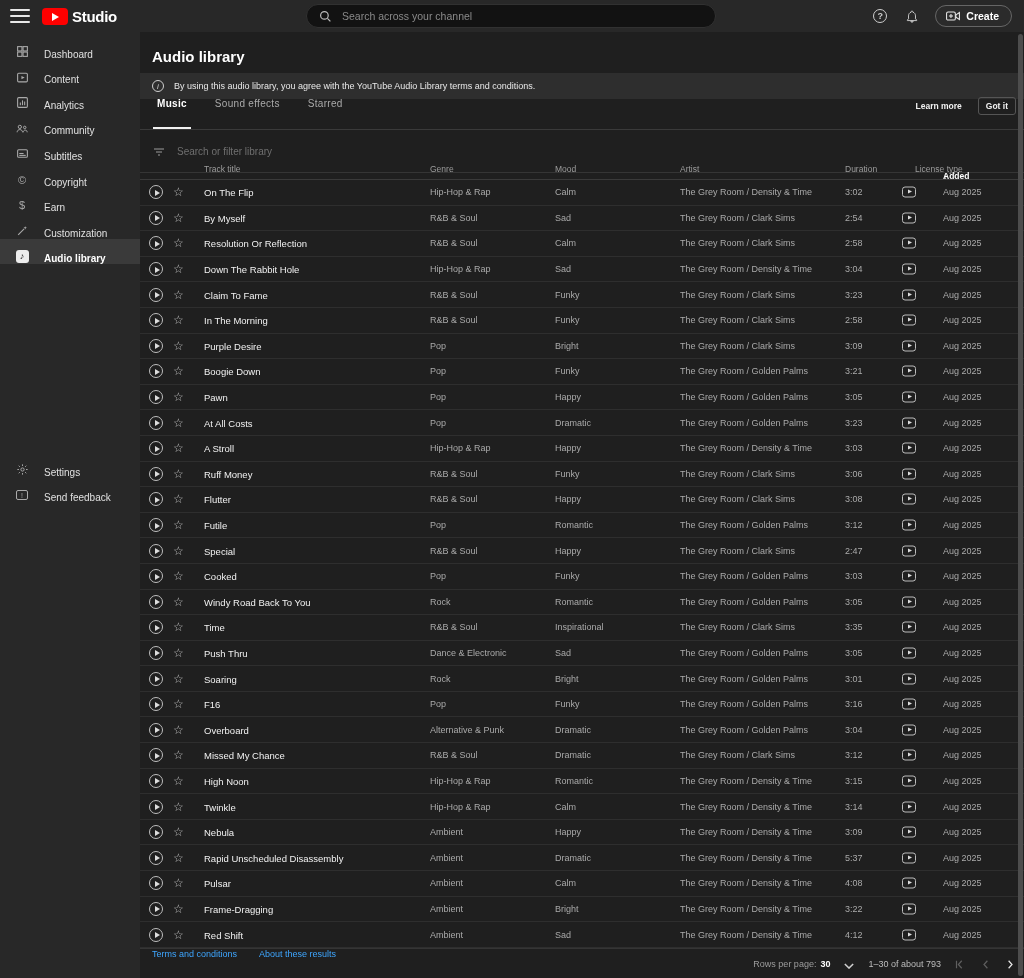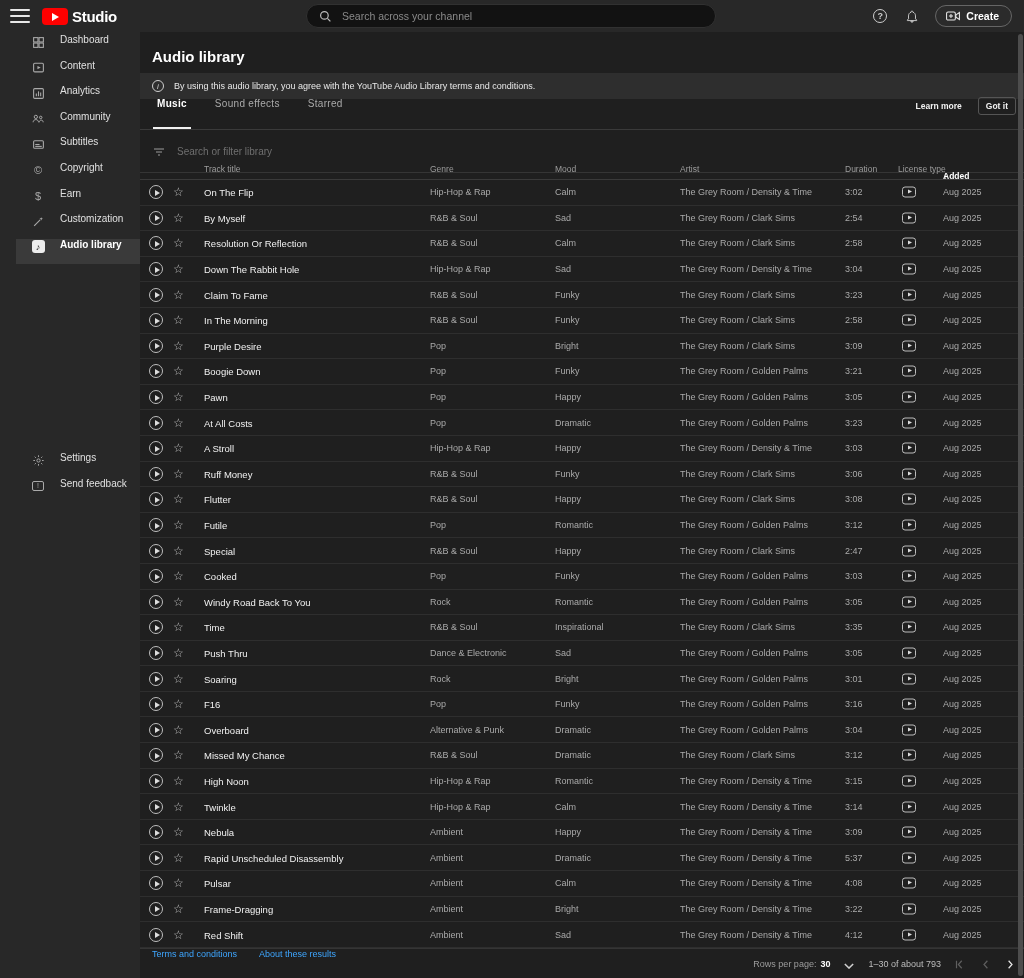--- a/index.html
+++ b/index.html
@@ -24,21 +24,21 @@
   .topbar-right { position:absolute; right:12px; top:0; height:32px; display:flex; align-items:center; gap:14px; }
   .icon-btn { width:18px; height:18px; display:flex; align-items:center; justify-content:center; cursor:pointer; }
   .help-circle { width:14px; height:14px; border:1.4px solid #cfcfcf; border-radius:50%; font-size:9px;
                  color:#cfcfcf; display:flex; align-items:center; justify-content:center; font-weight:700; }
   .create-btn { display:flex; align-items:center; gap:6px; border:1px solid #666; border-radius:14px;
                 height:22px; padding:0 12px 0 10px; cursor:pointer; background:#2b2b2b; }
   .create-btn span { font-size:10.5px; font-weight:700; color:#fff; }
 
   
   .sidebar { position:absolute; left:0; top:32px; width:140px; height:946px; background:#282828; z-index:10; }
-  .side-item { position:relative; height:25.6px; display:flex; align-items:flex-start; cursor:pointer;margin-left:16px; }
+  .side-item { position:relative; height:25.6px; display:flex; align-items:flex-end; cursor:pointer; }
   .side-item .ic { width:16px; height:16px; margin-left:14px; display:flex; align-items:center;
                    justify-content:center; color:#aaa; font-size:11px; flex:none; }
   .side-item .lbl { margin-left:14px; font-size:10px; color:#e0e0e0; white-space:nowrap; }
   .side-item.selected { background:#3a3a3a; }
   .side-item.selected .lbl { color:#fff; font-weight:700; }
   .nav-top { position:absolute; top:2px; left:0; right:0; }
   .nav-bottom { position:absolute; top:420px; left:0; right:0; }
   .note-sq { width:13px; height:13px; background:#ededed; border-radius:3px; color:#1f1f1f;
              font-size:9px; display:flex; align-items:center; justify-content:center; }
   .fb-bubble { width:12px; height:10px; border:1.2px solid #aaa; border-radius:2px; font-size:7px;
@@ -74,21 +74,21 @@
 
   
   .thead { position:absolute; left:0; top:125px; width:884px; height:23px;
            border-bottom:1px solid rgba(255,255,255,0.12); font-size:8.5px; color:#9d9d9d; }
   .thead span { position:absolute; top:7px; }
   .col-title  { left:64px; }
   .col-genre  { left:290px; }
   .col-mood   { left:415px; }
   .col-artist { left:540px; }
   .col-dur    { left:705px; }
-  .col-lic    { left:720px;padding-left:38px; }
+  .col-lic    { left:737px;padding-left:38px; }
   .col-added  { left:803px; }
   .thead .col-added { color:#fff; font-weight:700; cursor:pointer; }
 
   .track-list { position:absolute; left:0; top:148px; width:884px; height:768px; }
   .trow { position:relative; height:25.6px; border-bottom:1px solid rgba(255,255,255,0.07); cursor:pointer; }
   .trow span, .trow .cell { position:absolute; top:50%; transform:translateY(-50%); font-size:9px; color:#aaa;
                             white-space:nowrap; }
   .trow .c-title { left:64px; color:#f1f1f1; font-size:9.5px; }
   .trow .c-genre { left:290px; }
   .trow .c-mood { left:415px; }

